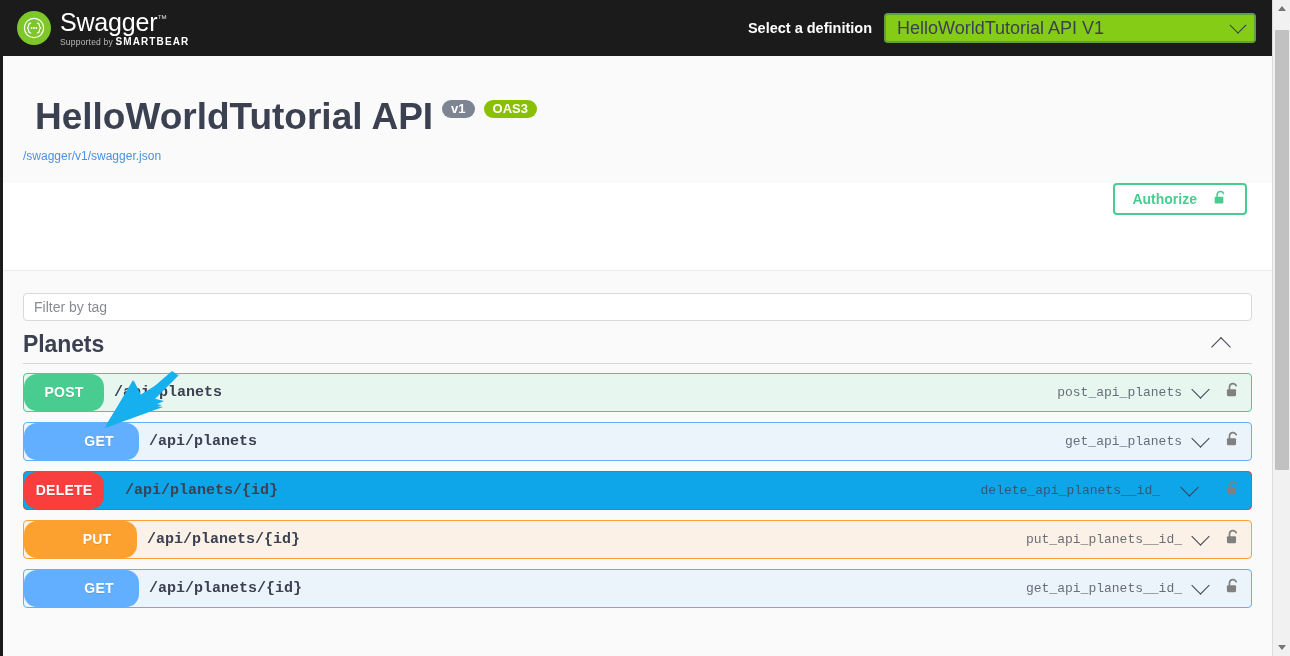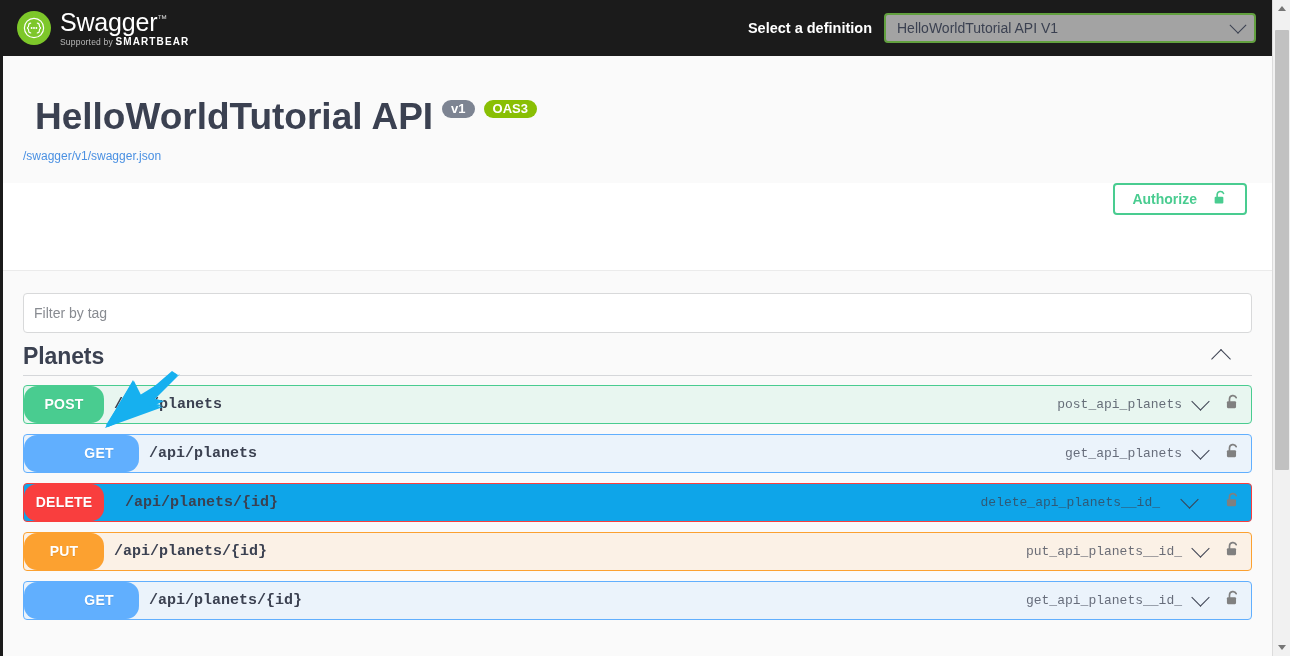--- a/index.html
+++ b/index.html
@@ -98,28 +98,28 @@
   .select-label {
     color: #fff;
     font-weight: 700;
     font-size: 14.5px;
     margin-right: 12px;
     white-space: nowrap;
   }
   .def-select {
     width: 372px;
     height: 30px;
-    background: #a3a3a3;
+    background: #84cc16;
     border: 2px solid #62a03f;
     border-radius: 4px;
     display: flex;
     align-items: center;
     padding: 0 10px 0 11px;
     box-sizing: border-box;
-    font-size: 14px;
+    font-size: 18px;
     color: #3b4151;
     position: relative;
   }
   .def-select .val { flex: 1 1 auto; }
   .chev {
     display: inline-block;
     width: 11px; height: 11px;
     border-right: 1.6px solid #3b4151;
     border-bottom: 1.6px solid #3b4151;
     transform: rotate(45deg) translate(-2px,-2px);
@@ -190,21 +190,21 @@
     font-family: "Liberation Sans", sans-serif;
   }
 
   
   .scroll-area {
     background: #fafafa;
     padding: 22px 20px 0 20px;
   }
   .filter-input {
     width: 100%;
-    height: 40px;
+    height: 28px;
     border: 1px solid #d8d9da;
     border-radius: 4px;
     background: #fff;
     box-sizing: border-box;
     padding: 0 10px;
     font-size: 14px;
     color: #3b4151;
     font-family: "Liberation Sans", sans-serif;
     outline: none;
   }
@@ -291,21 +291,21 @@
     margin-right: 18px;
     margin-bottom: 5px;
     flex: none;
   }
   .op-lock { flex: none; margin-right: 2px; }
 
   
   .m-post   { background: #49cc90; }
   .m-get    { background: #61affe; padding-left: 35px; }
   .m-delete { background: #f93e3e; }
-  .m-put    { background: #fca130; }
+  .m-put    { background: #fca130; padding-left: 33px; }
 
   .row-post   { background: #e8f6f0; border-color: #49cc90; }
   .row-get    { background: #ebf3fb; border-color: #61affe; }
   .row-delete { background: #0ea5e9; border-color: #f93e3e; gap: 11px; }
   .row-put    { background: #fbf1e6; border-color: #fca130; }
 
   
   #annotation-arrow {
     position: absolute;
     left: 100px;

